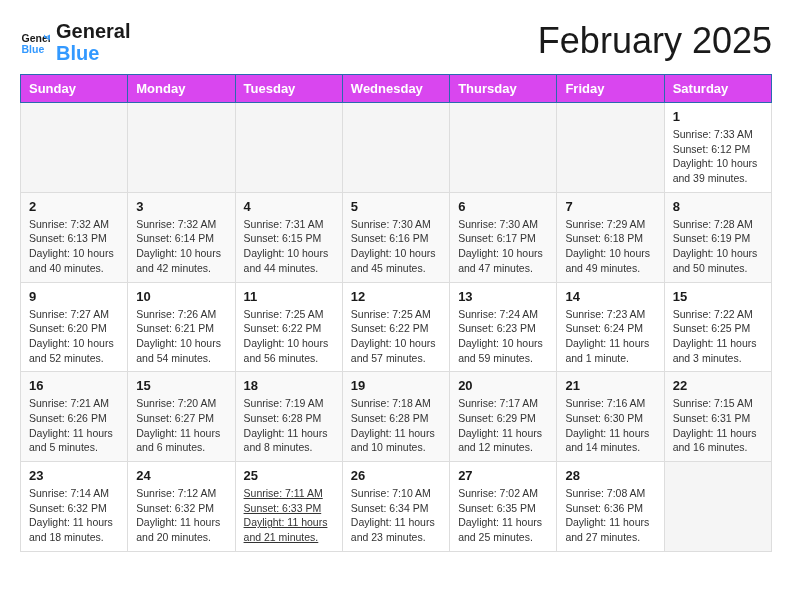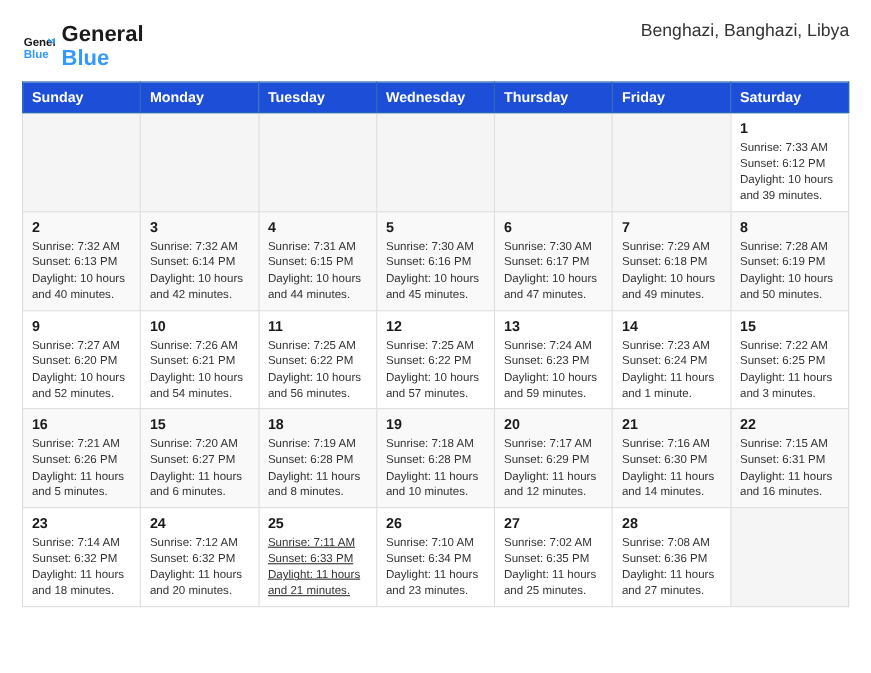--- a/index.html
+++ b/index.html
@@ -36,21 +36,21 @@
     .location-title {
       font-size: 16px;
       color: #333;
     }
     .calendar-table {
       width: 100%;
       border-collapse: collapse;
       border: 1px solid #ccc;
     }
     .calendar-table th {
-      background: #1d4ed8;
+      background: #d946ef;
       color: white;
       text-align: left;
       padding: 6px 8px;
       font-size: 13px;
       font-weight: bold;
       border: 1px solid #2a6aaf;
     }
     .calendar-table td {
       vertical-align: top;
       padding: 6px 8px;
@@ -89,21 +89,21 @@
       <text x="2" y="34" font-size="14" font-weight="bold" fill="#3399ff">Blue</text>
       <polygon points="32,10 40,18 32,14" fill="#3399ff"></polygon>
       <polygon points="36,12 44,8 40,18" fill="#3399ff"></polygon>
     </svg>
     <div style="line-height:1.1">
       <div style="font-size:20px;font-weight:bold;color:#1a1a1a;">General</div>
       <div style="font-size:20px;font-weight:bold;color:#3399ff;">Blue</div>
     </div>
   </div>
   <div class="title-area">
-    <div class="location-title">Benghazi, Banghazi, Libya</div>
+    <div class="month-title">February 2025</div>
   </div>
 </div>
 
 <table class="calendar-table">
   <thead>
     <tr>
     <th>Sunday</th>
         <th>Monday</th>
         <th>Tuesday</th>
         <th>Wednesday</th>

